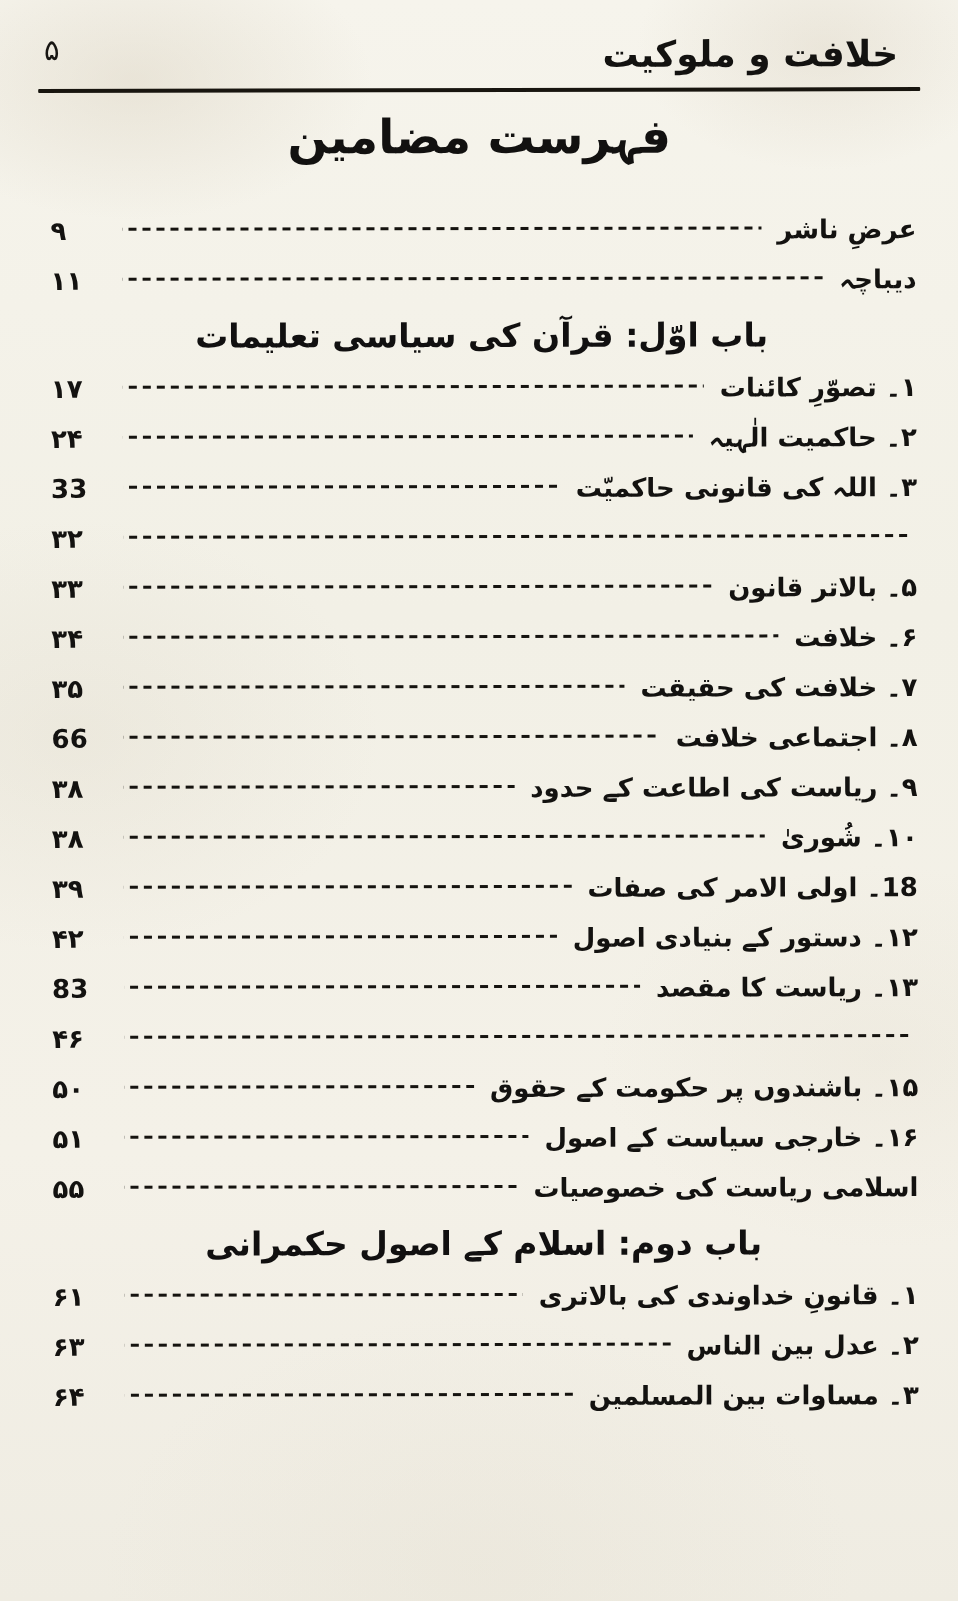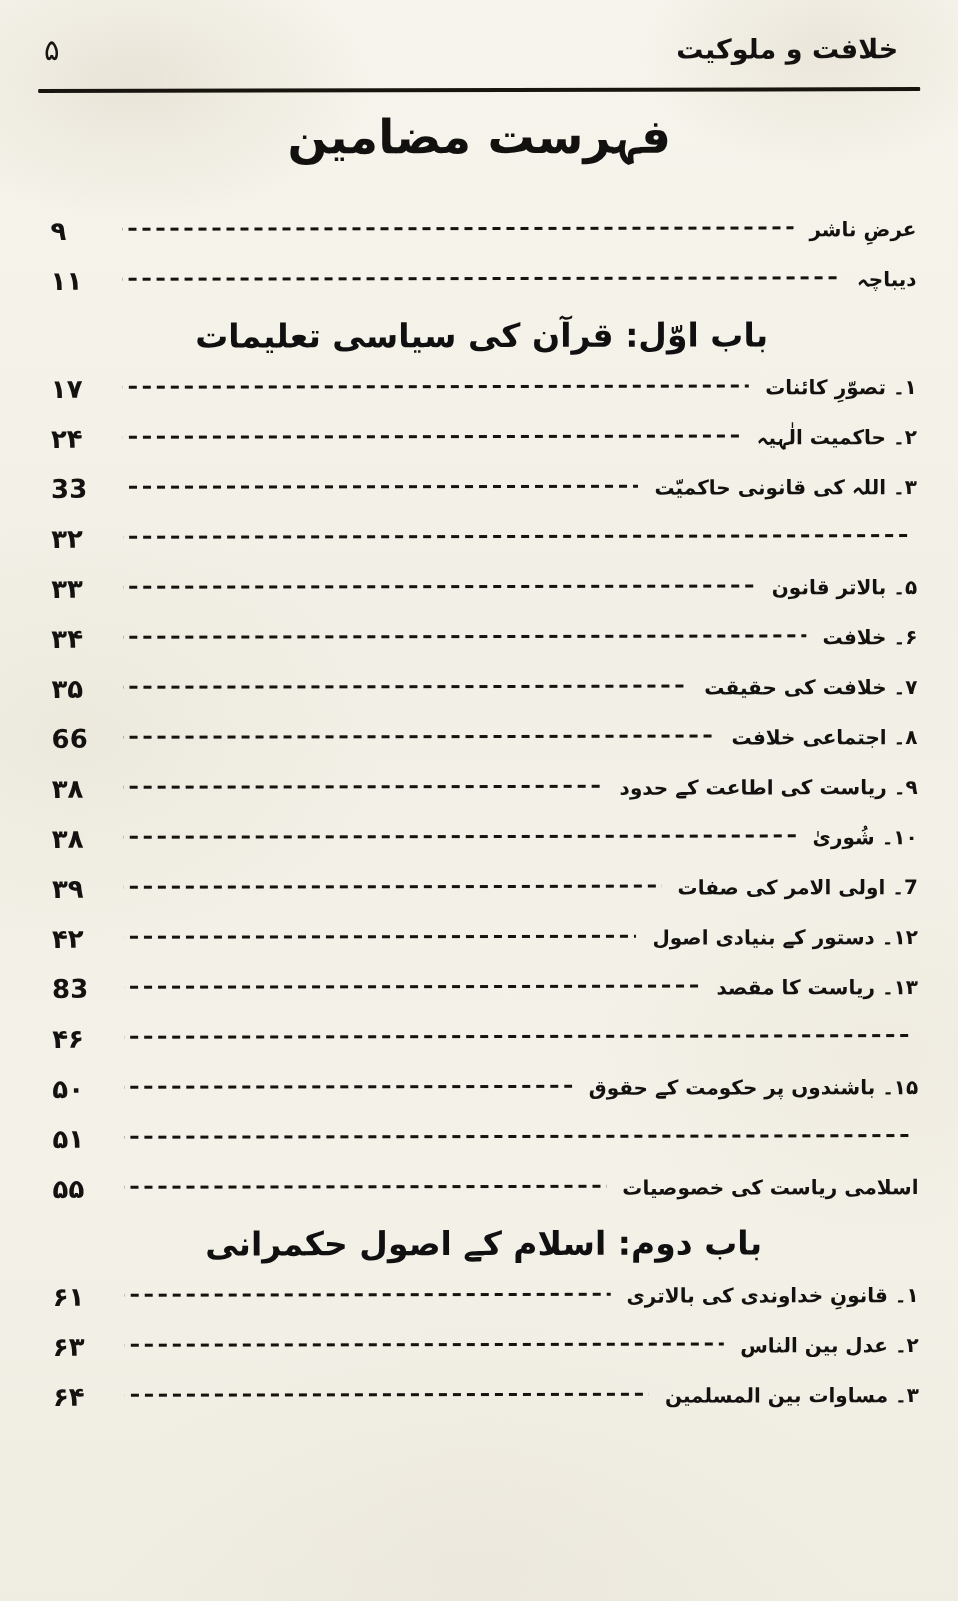--- a/index.html
+++ b/index.html
@@ -54,21 +54,21 @@
     top: 2px;
     font-size: 29px;
     color: #171512;
     font-family: "DejaVu Sans", sans-serif;
     letter-spacing: 0px;
   }
   .running-title {
     position: absolute;
     right: 22px;
     top: 4px;
-    font-size: 27px;
+    font-size: 36px;
     color: #131210;
     font-family: "DejaVu Sans", sans-serif;
     font-weight: 600;
     white-space: nowrap;
   }
   .header-rule {
     position: absolute;
     left: 0;
     right: 0;
     top: 58px;
@@ -101,21 +101,21 @@
 
   .toc-row {
     display: flex;
     align-items: center;
     direction: rtl;
     height: 50px;
     gap: 10px;
   }
 
   .toc-label {
-    font-size: 20px;
+    font-size: 26px;
     font-weight: 600;
     color: #131210;
     white-space: nowrap;
     flex: 0 0 auto;
     font-family: "DejaVu Sans", sans-serif;
     line-height: 1.1;
     padding-bottom: 2px;
   }
 
   .leader {
@@ -238,21 +238,21 @@
           <span class="toc-label">۹۔ ریاست کی اطاعت کے حدود</span>
           <span class="leader"></span>
           <span class="toc-page">۳۸</span>
         </div>
         <div class="toc-row">
           <span class="toc-label">۱۰۔ شُوریٰ</span>
           <span class="leader"></span>
           <span class="toc-page">۳۸</span>
         </div>
         <div class="toc-row">
-          <span class="toc-label">7۔ اولی الامر کی صفات</span>
+          <span class="toc-label">18۔ اولی الامر کی صفات</span>
           <span class="leader"></span>
           <span class="toc-page">۳۹</span>
         </div>
         <div class="toc-row">
           <span class="toc-label">۱۲۔ دستور کے بنیادی اصول</span>
           <span class="leader"></span>
           <span class="toc-page">۴۲</span>
         </div>
         <div class="toc-row">
           <span class="toc-label">۱۳۔ ریاست کا مقصد</span>
@@ -262,20 +262,21 @@
         <div class="toc-row">
           <span class="leader"></span>
           <span class="toc-page">۴۶</span>
         </div>
         <div class="toc-row">
           <span class="toc-label">۱۵۔ باشندوں پر حکومت کے حقوق</span>
           <span class="leader"></span>
           <span class="toc-page">۵۰</span>
         </div>
         <div class="toc-row">
+          <span class="toc-label">۱۶۔ خارجی سیاست کے اصول</span>
           <span class="leader"></span>
           <span class="toc-page">۵۱</span>
         </div>
         <div class="toc-row">
           <span class="toc-label">اسلامی ریاست کی خصوصیات</span>
           <span class="leader"></span>
           <span class="toc-page">۵۵</span>
         </div>
         <div class="toc-chapter">
           <span class="chapter-text">باب دوم: اسلام کے اصول حکمرانی</span>

